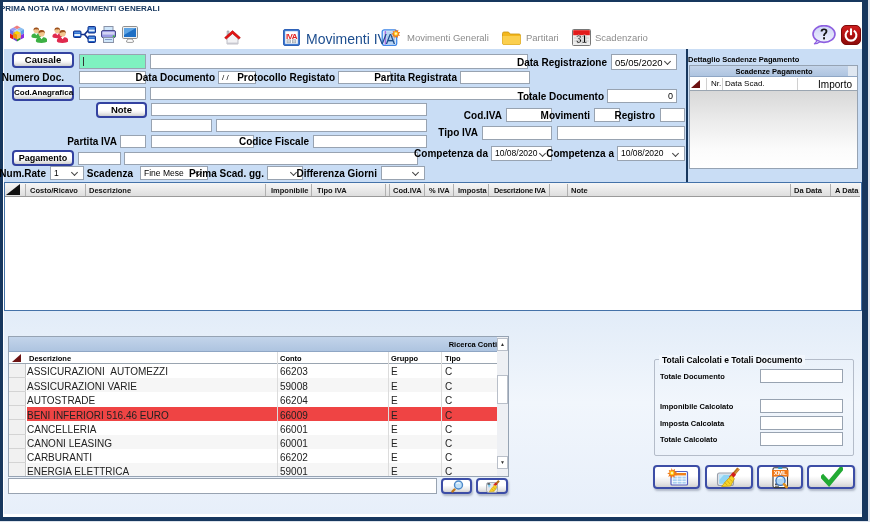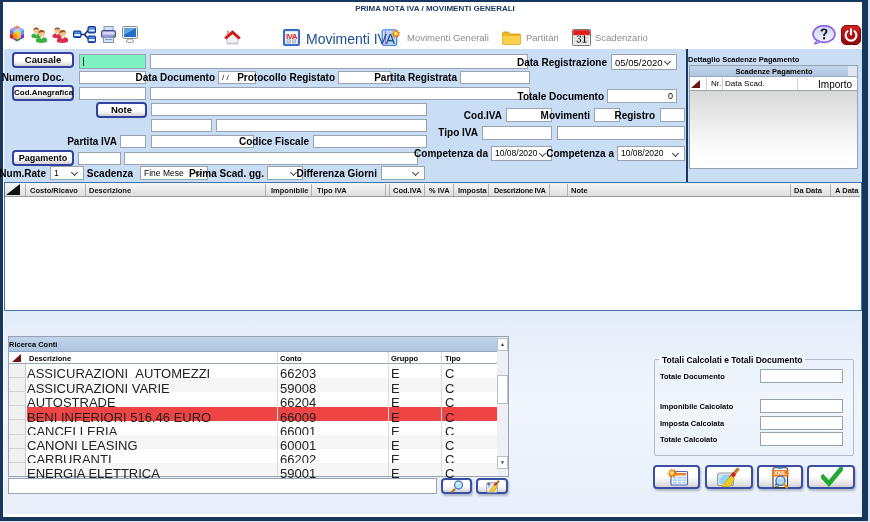--- a/index.html
+++ b/index.html
@@ -12,34 +12,34 @@
 .dd::after { content:""; position:absolute; right:6px; top:50%; margin-top:-3px; width:4px; height:4px;
   border-right:1.2px solid #444; border-bottom:1.2px solid #444; transform:rotate(45deg); }
 .wbtn { position:absolute; border:2px solid #3342a0; border-radius:4px;
   background:linear-gradient(#ffffff 50%, #f2f2f2 70%, #d5d5d5 95%, #c8c8c8); font-weight:bold;
   color:#000; text-align:center; }
 .bigbtn { position:absolute; border:2px solid #3c4da6; border-radius:4px;
   background:linear-gradient(#ffffff 45%, #e7e7e7 80%, #d2d2d2); box-shadow:1px 2px 2px rgba(120,130,150,.5); }
 .navtx { position:absolute; font-size:9.5px; color:#8c8c8c; white-space:nowrap; }
 .ghx { position:absolute; font-size:7.5px; font-weight:bold; color:#111; white-space:nowrap; }
 .rh { position:absolute; font-size:7.5px; font-weight:bold; color:#000; white-space:nowrap; }
-.row-tx { position:absolute; font-size:13px; color:#222; white-space:nowrap; }
+.row-tx { position:absolute; font-size:10px; color:#222; white-space:nowrap; }
 .vline { position:absolute; width:1px; background:#b0b0b0; }
 </style>
 </head>
 <body>
 
 <div class="abs" style="left:0;top:0;width:870px;height:2px;background:#17375e;"></div>
 <div class="abs" style="left:0;top:0;width:3px;height:521px;background:#17375e;"></div>
 <div class="abs" style="left:862px;top:0;width:6px;height:521px;background:#17375e;"></div>
 <div class="abs" style="left:868px;top:0;width:2px;height:522px;background:#dde3ec;"></div>
 <div class="abs" style="left:0;top:517px;width:868px;height:4px;background:#17375e;"></div>
 <div class="abs" style="left:0;top:521px;width:870px;height:1px;background:#dde3ec;"></div>
 
-<div class="abs" style="left:0;top:4px;width:870px;text-align:center;font-size:8px;font-weight:bold;color:#17375e;">PRIMA NOTA IVA / MOVIMENTI GENERALI</div>
+<div class="abs" style="left:0;top:4px;width:870px;font-size:8px;font-weight:bold;color:#17375e;">PRIMA NOTA IVA / MOVIMENTI GENERALI</div>
 
 <svg class="abs" style="left:9px;top:25px;" width="16" height="17" viewBox="0 0 16 17">
   <polygon points="8,0.5 11.5,2.4 8,4.3 4.5,2.4" fill="#ef7f7f"></polygon>
   <polygon points="11.5,2.4 15,4.3 11.5,6.2 8,4.3" fill="#8ec1f2"></polygon>
   <polygon points="4.5,2.4 8,4.3 4.5,6.2 1,4.3" fill="#9a9af0"></polygon>
   <polygon points="8,4.3 11.5,6.2 8,8.1 4.5,6.2" fill="#b0d6f6"></polygon>
   <polygon points="1,4.3 4.5,6.2 4.5,10.4 1,8.5" fill="#7070e8"></polygon>
   <polygon points="4.5,6.2 8,8.1 8,12.3 4.5,10.4" fill="#8866dd"></polygon>
   <polygon points="1,8.5 4.5,10.4 4.5,14.6 1,12.7" fill="#e81010"></polygon>
   <polygon points="4.5,10.4 8,12.3 8,16.5 4.5,14.6" fill="#7744cc"></polygon>
@@ -300,21 +300,21 @@
     <div class="vline" style="left:544px;top:1px;height:12px;"></div>
     <div class="vline" style="left:562px;top:1px;height:12px;"></div>
     <div class="vline" style="left:785px;top:1px;height:12px;"></div>
     <div class="vline" style="left:825px;top:1px;height:12px;"></div>
   </div>
 </div>
 
 <div class="abs" style="left:4px;top:311px;width:858px;height:203px;background:linear-gradient(180deg,#e2ecf8,#f1f6fc 45%,#e7effa);"></div>
 
 <div class="abs" style="left:8px;top:336px;width:501px;height:141px;border:1px solid #96a3b3;background:#fff;">
-  <div class="abs" style="left:0;top:0;width:488px;height:15px;background:linear-gradient(#c3d4ea,#aec4e0);border-bottom:1px solid #8fa6c4;font-size:7.5px;font-weight:bold;text-align:left;line-height:15px;">Ricerca Conti</div>
+  <div class="abs" style="left:0;top:0;width:488px;height:15px;background:linear-gradient(#c3d4ea,#aec4e0);border-bottom:1px solid #8fa6c4;font-size:7.5px;font-weight:bold;text-align:right;line-height:15px;">Ricerca Conti</div>
 
   <div class="abs" style="left:488px;top:0;width:11px;height:139px;background:#eef0f4;">
     <div class="abs" style="left:0;top:1px;width:11px;height:13px;background:#fff;border:1px solid #b9bfc9;font-size:5px;text-align:center;line-height:11px;color:#333;">▲</div>
     <div class="abs" style="left:0;top:38px;width:11px;height:29px;background:#fff;border:1px solid #b9bfc9;"></div>
     <div class="abs" style="left:0;top:119px;width:11px;height:13px;background:#fff;border:1px solid #b9bfc9;font-size:5px;text-align:center;line-height:11px;color:#333;">▼</div>
   </div>
 
   <div class="abs" style="left:0;top:15px;width:488px;height:12px;background:#fff;border-bottom:1px solid #9aa5b1;">
     <svg class="abs" style="left:3px;top:2px;" width="9" height="8">
         <polygon points="0,8 9,8 9,0" fill="#6d1313"></polygon>

